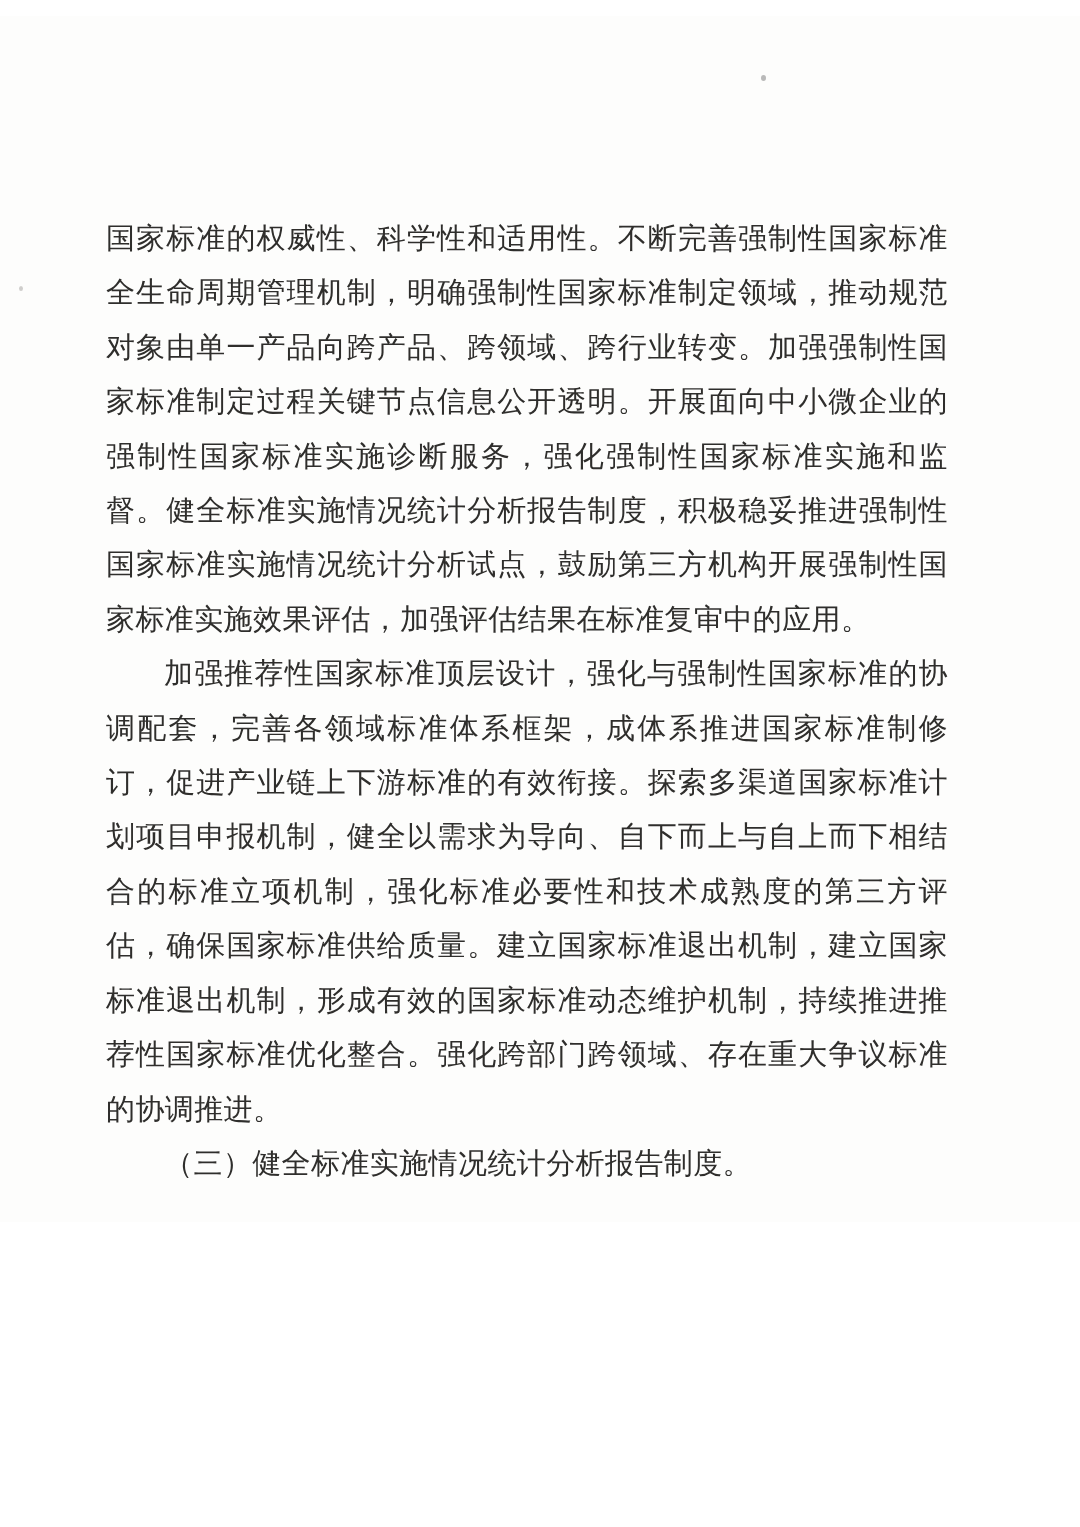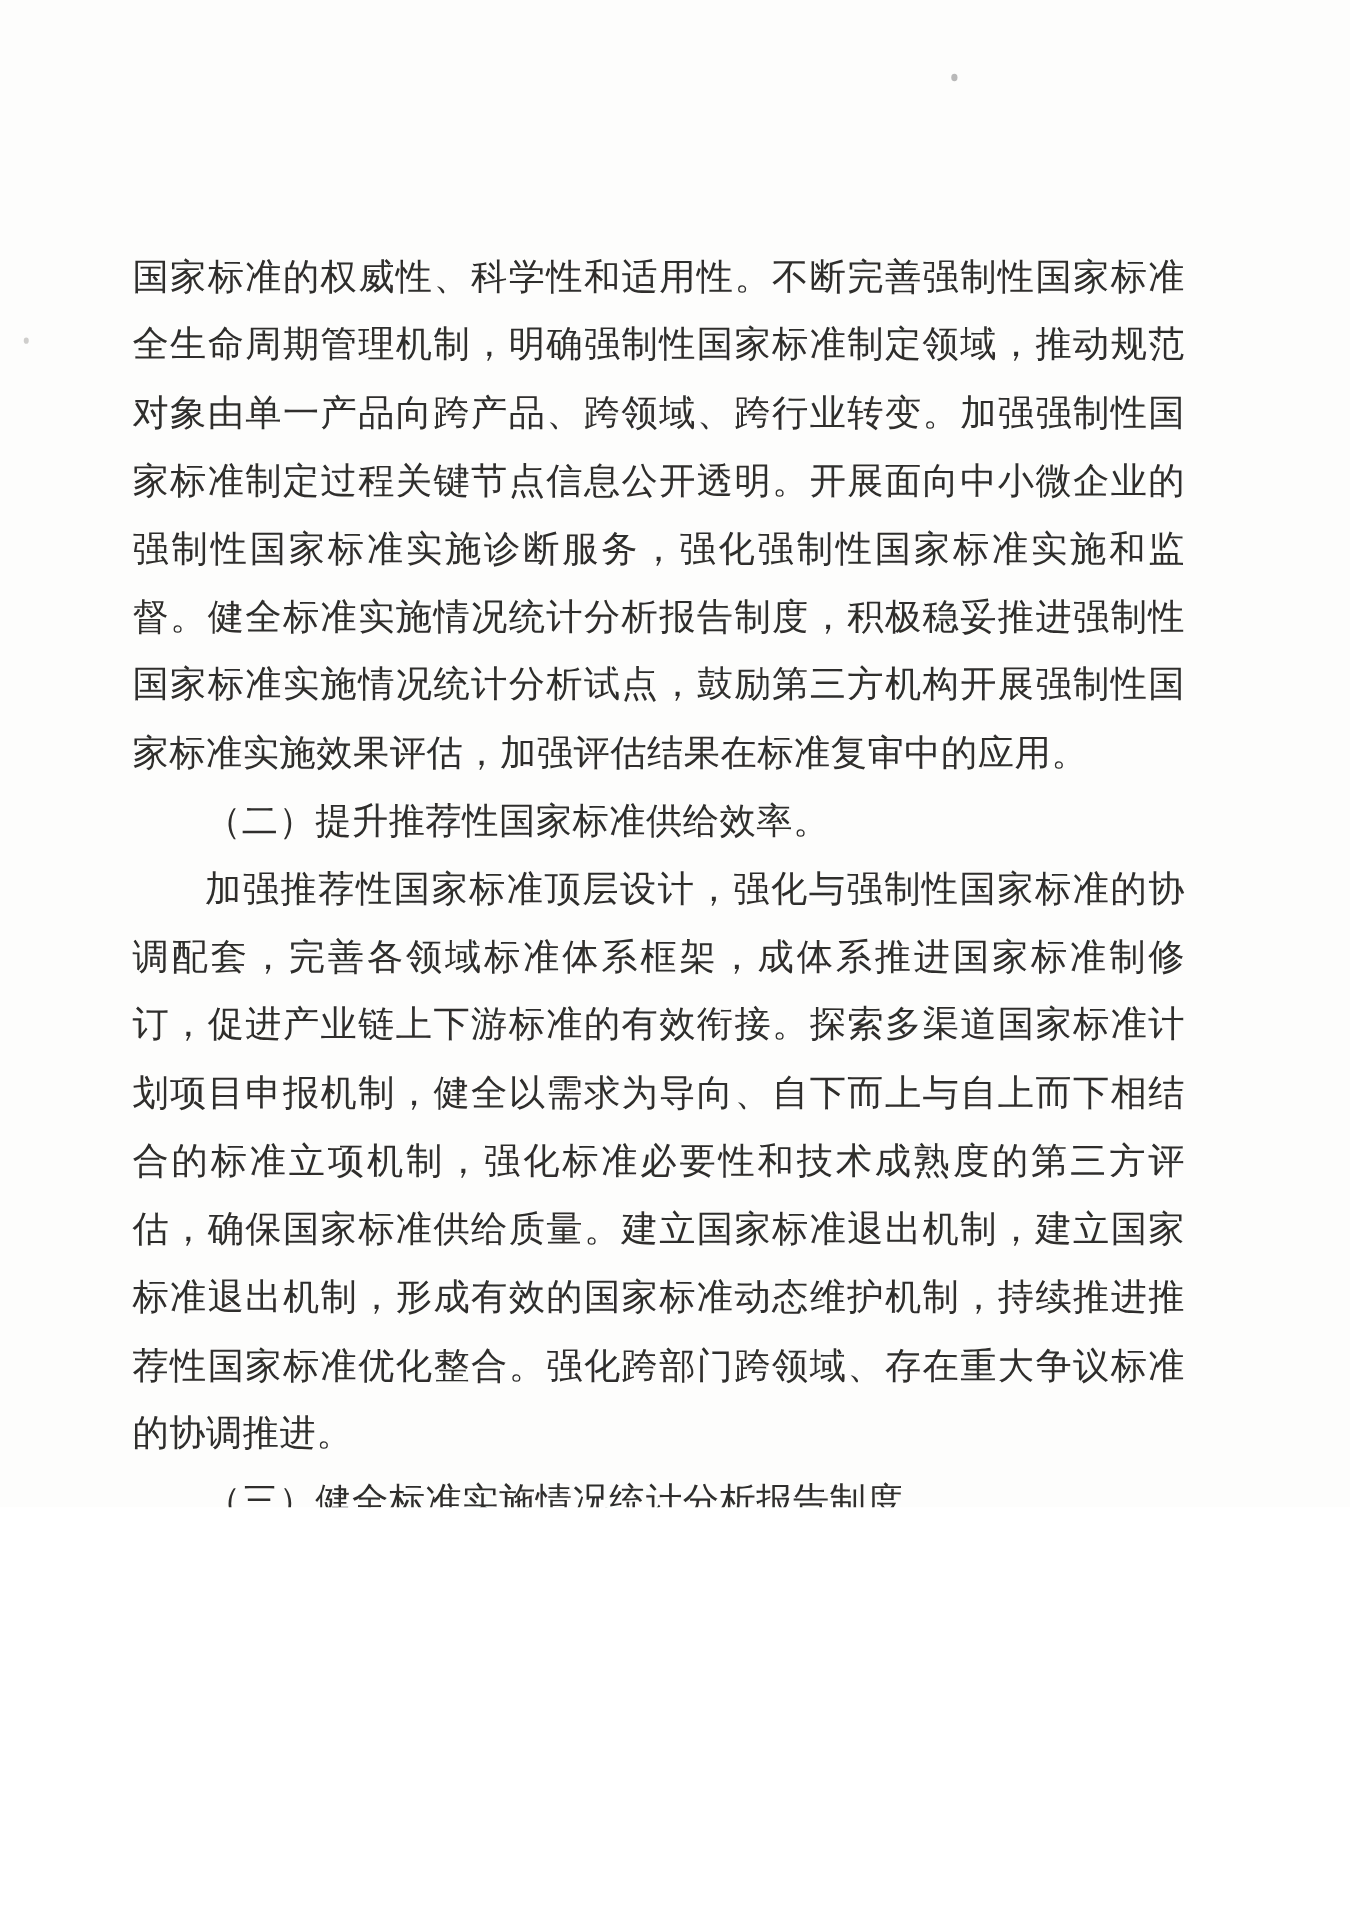--- a/index.html
+++ b/index.html
@@ -8,20 +8,21 @@
     background: #ffffff;
   }
   .page {
     position: relative;
     width: 1080px;
     height: 1206px;
     background: #fdfdfc;
     overflow: hidden;
     font-family: "Liberation Serif", "DejaVu Serif", serif;
     color: #2f2e2c;
+    margin-top: 16px;
   }
   .content {
     position: absolute;
     left: 106px;
     top: 195px;
     width: 842px;
     font-size: 29px;
     line-height: 54.4px;
     letter-spacing: 0.4px;
     text-align: justify;
@@ -71,20 +72,19 @@
 </head>
 <body>
 
 <div class="page">
 
   <span class="speck speck-top"></span>
   <span class="speck speck-left"></span>
 
   <div class="content">
     <p class="p-cont">国家标准的权威性、科学性和适用性。不断完善强制性国家标准全生命周期管理机制，明确强制性国家标准制定领域，推动规范对象由单一产品向跨产品、跨领域、跨行业转变。加强强制性国家标准制定过程关键节点信息公开透明。开展面向中小微企业的强制性国家标准实施诊断服务，强化强制性国家标准实施和监督。健全标准实施情况统计分析报告制度，积极稳妥推进强制性国家标准实施情况统计分析试点，鼓励第三方机构开展强制性国家标准实施效果评估，加强评估结果在标准复审中的应用。</p>
-    <p class="p-heading">（二）提升推荐性国家标准供给效率。</p>
     <p class="p-body">加强推荐性国家标准顶层设计，强化与强制性国家标准的协调配套，完善各领域标准体系框架，成体系推进国家标准制修订，促进产业链上下游标准的有效衔接。探索多渠道国家标准计划项目申报机制，健全以需求为导向、自下而上与自上而下相结合的标准立项机制，强化标准必要性和技术成熟度的第三方评估，确保国家标准供给质量。建立国家标准退出机制，建立国家标准退出机制，形成有效的国家标准动态维护机制，持续推进推荐性国家标准优化整合。强化跨部门跨领域、存在重大争议标准的协调推进。</p>
     <p class="p-heading">（三）健全标准实施情况统计分析报告制度。</p>
   </div>
 
   <div class="page-footer">—  18  —</div>
 
 </div>
 
 </body></html>

